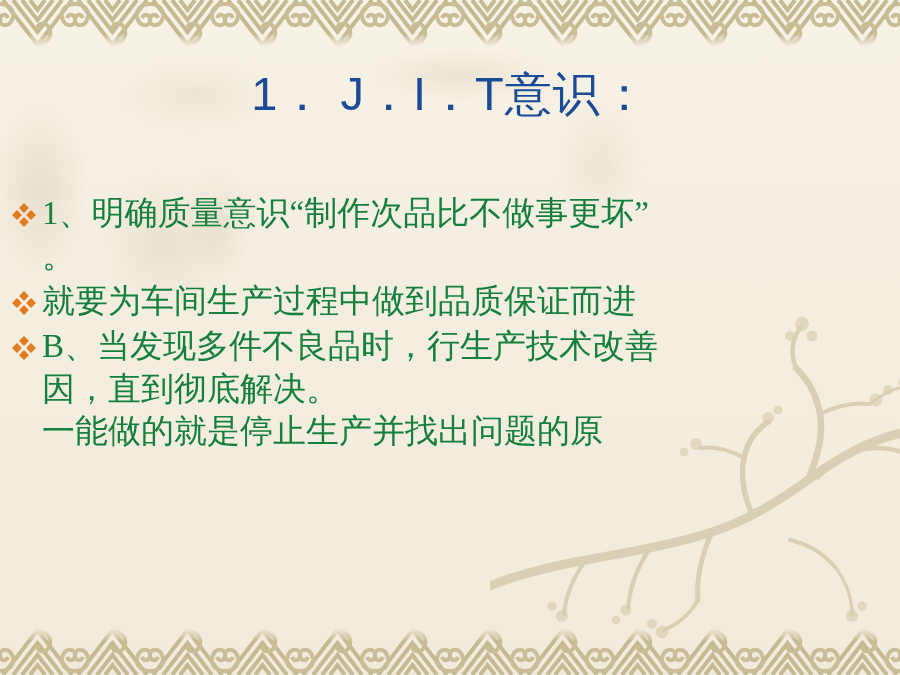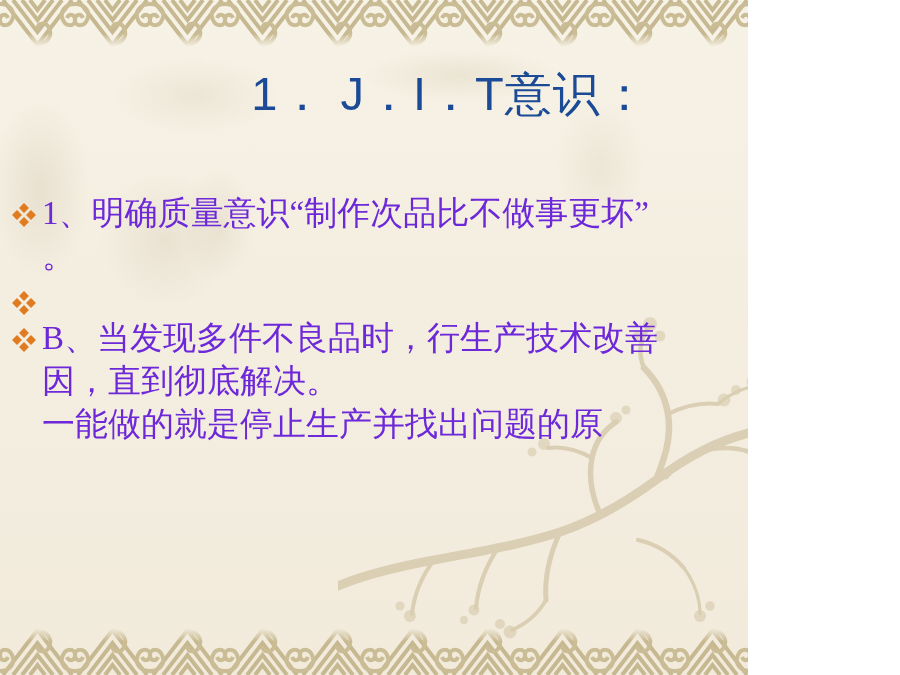--- a/index.html
+++ b/index.html
@@ -2,21 +2,21 @@
 <html><head>
 <meta charset="utf-8">
 <style>
   html, body {
     margin: 0;
     padding: 0;
     background: #ffffff;
   }
   .slide {
     position: relative;
-    width: 748px;
+    width: 900px;
     height: 675px;
     overflow: hidden;
     background: #f5f0e3;
     font-family: "Liberation Serif", "DejaVu Serif", serif;
   }
 
   
   .bg-base {
     position: absolute;
     inset: 0;
@@ -104,21 +104,21 @@
     flex: 0 0 auto;
     width: 30px;
     padding-top: 11px;
     line-height: 0;
   }
   .bullet-text {
     flex: 1 1 auto;
     font-family: "Liberation Serif", "DejaVu Serif", serif;
     font-size: 33px;
     line-height: 1.30;
-    color: #6d28d9;
+    color: #15803d;
     text-indent: 0;
     word-break: break-all;
   }
   .bullet-text .ind {
     display: block;
   }
 </style>
 </head>
 <body>
 
@@ -228,20 +228,21 @@
         <svg width="24" height="24" viewBox="0 0 24 24" aria-hidden="true">
           <g fill="#e07b20">
             <rect x="8.5" y="1.5" width="7" height="7" transform="rotate(45 12 5)"></rect>
             <rect x="1.5" y="8.5" width="7" height="7" transform="rotate(45 5 12)"></rect>
             <rect x="15.5" y="8.5" width="7" height="7" transform="rotate(45 19 12)"></rect>
             <rect x="8.5" y="15.5" width="7" height="7" transform="rotate(45 12 19)"></rect>
           </g>
         </svg>
       </span>
       <span class="bullet-text">
+        <span class="ind">就要为车间生产过程中做到品质保证而进</span>
       </span>
     </div>
 
     <div class="bullet-row">
       <span class="bullet-mark">
         <svg width="24" height="24" viewBox="0 0 24 24" aria-hidden="true">
           <g fill="#e07b20">
             <rect x="8.5" y="1.5" width="7" height="7" transform="rotate(45 12 5)"></rect>
             <rect x="1.5" y="8.5" width="7" height="7" transform="rotate(45 5 12)"></rect>
             <rect x="15.5" y="8.5" width="7" height="7" transform="rotate(45 19 12)"></rect>

